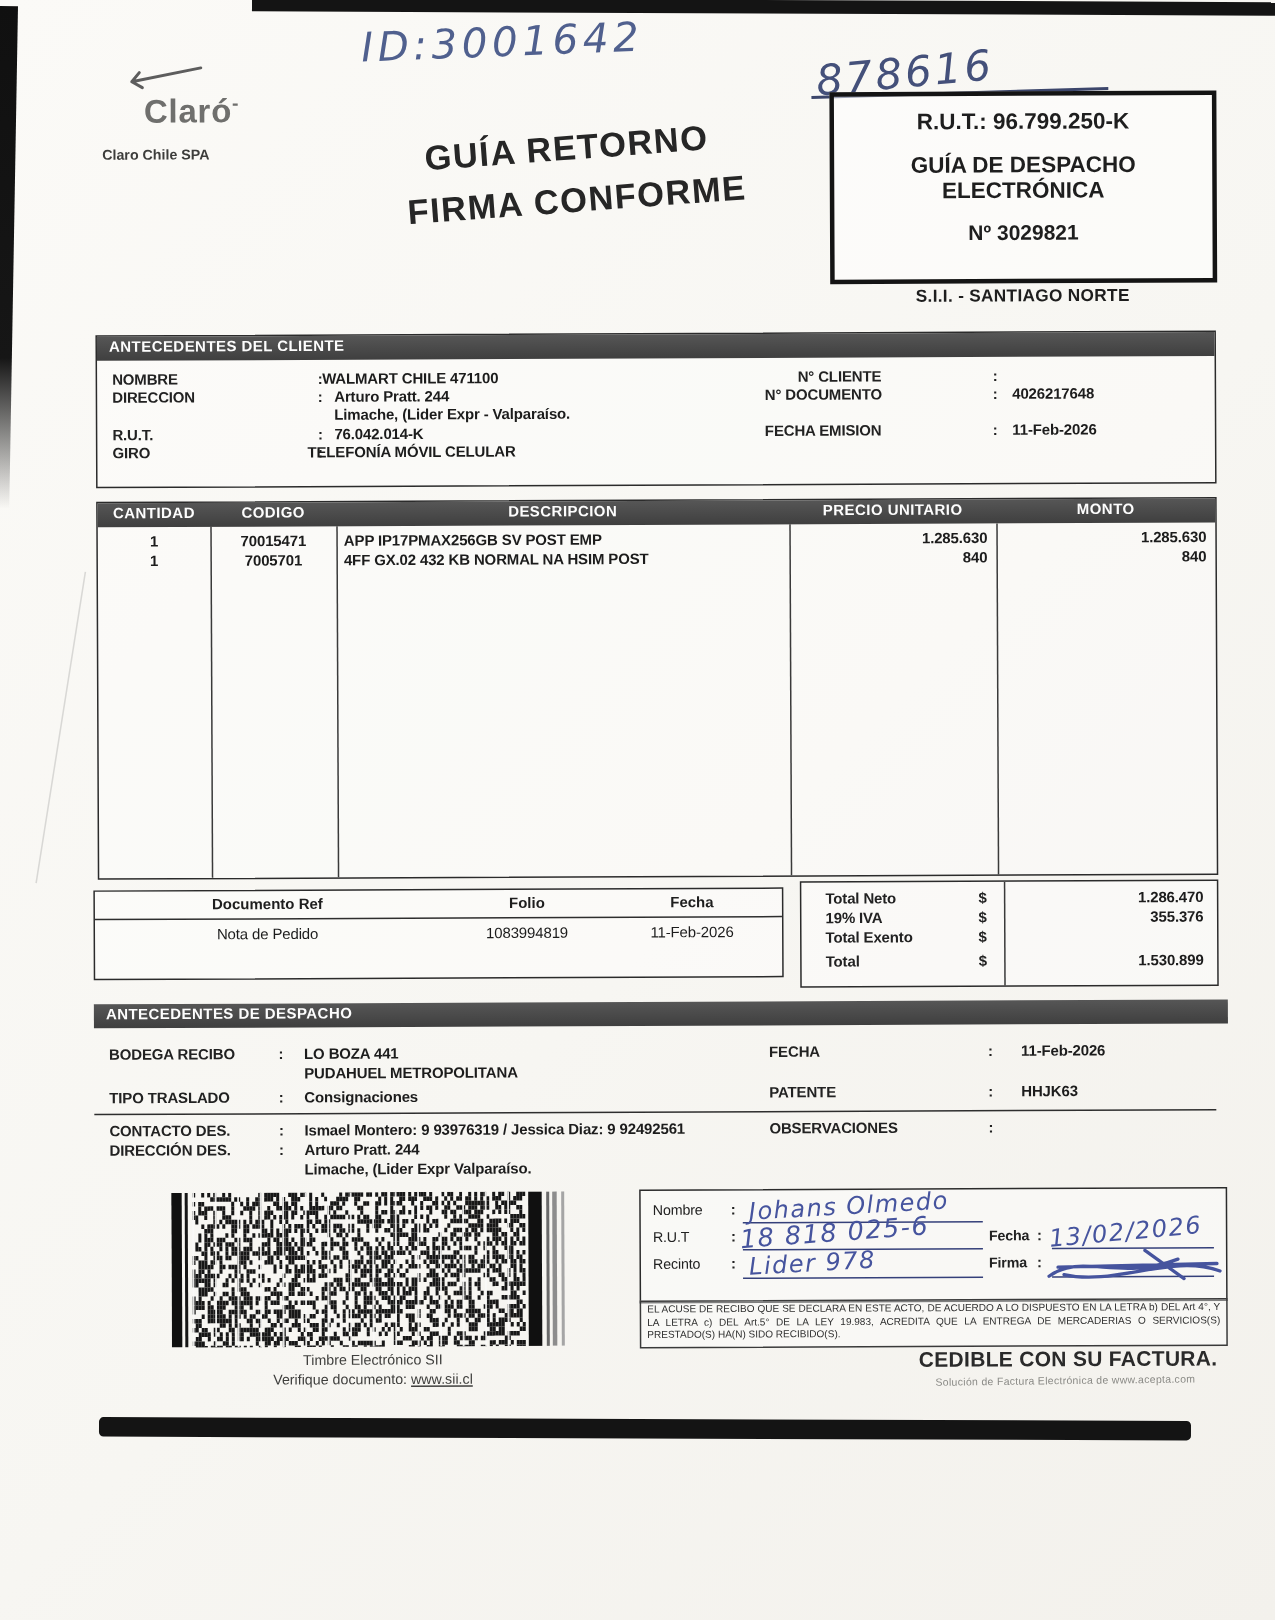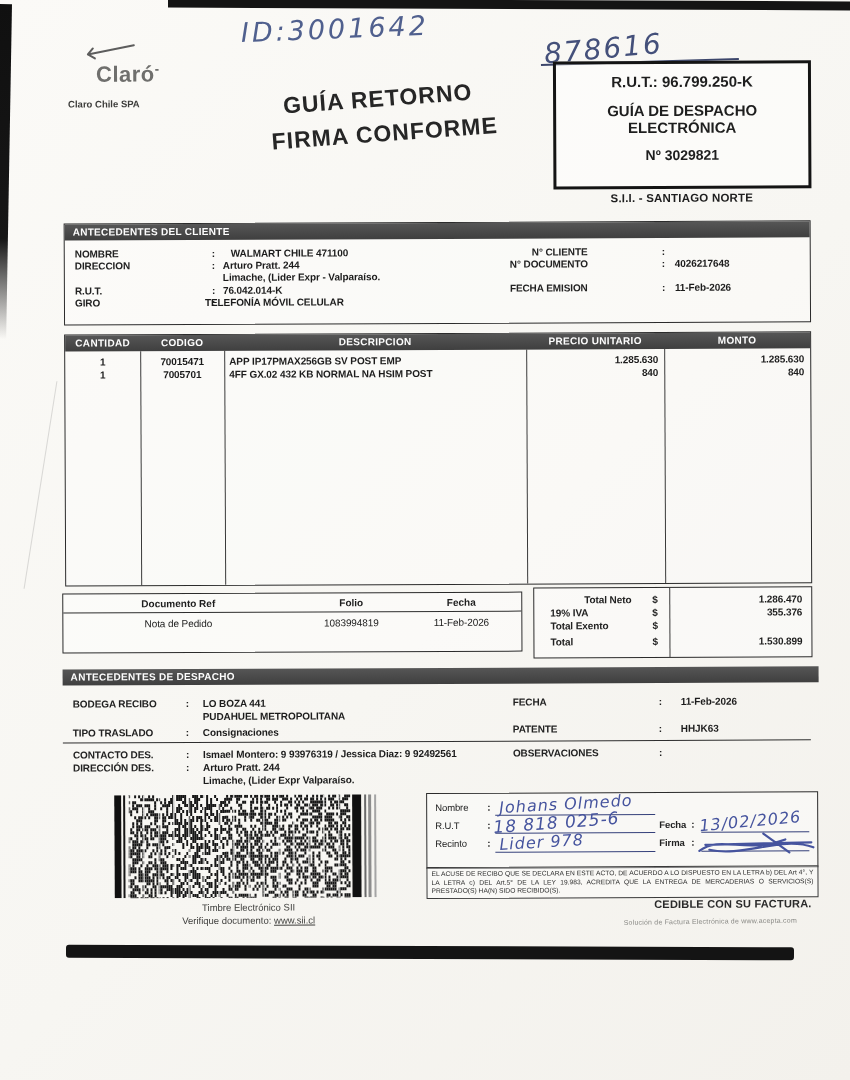--- a/index.html
+++ b/index.html
@@ -62,21 +62,21 @@
       <div class="center b" style="font-size:15px;margin-top:12px;">GUÍA DE DESPACHO</div>
       <div class="center b" style="font-size:15px;">ELECTRÓNICA</div>
       <div class="center b" style="font-size:14px;margin-top:11px;">Nº 3029821</div>
     </div>
     <div class="abs b" style="left:612px;top:193px;font-size:11.5px;letter-spacing:.2px;">S.I.I. - SANTIAGO NORTE</div>
 
     <div class="abs box" style="left:65px;top:222px;width:745px;height:100px;">
       <div class="bar" style="height:16px;">ANTECEDENTES DEL CLIENTE</div>
       <span class="abs lbl" style="left:10px;top:24px;">NOMBRE</span>
       <span class="abs colon" style="left:147px;top:24px;">:</span>
-      <span class="abs val" style="left:166px;top:24px;">WALMART CHILE 471100</span>
+      <span class="abs val" style="left:150px;top:24px;">WALMART CHILE 471100</span>
       <span class="abs lbl" style="left:10px;top:36px;">DIRECCION</span>
       <span class="abs colon" style="left:147px;top:36px;">:</span>
       <span class="abs val" style="left:158px;top:36px;">Arturo Pratt. 244</span>
       <span class="abs val" style="left:158px;top:48px;">Limache, (Lider Expr -  Valparaíso.</span>
       <span class="abs lbl" style="left:10px;top:61px;">R.U.T.</span>
       <span class="abs colon" style="left:147px;top:61px;">:</span>
       <span class="abs val" style="left:158px;top:61px;">76.042.014-K</span>
       <span class="abs lbl" style="left:10px;top:73px;">GIRO</span>
       <span class="abs colon" style="left:147px;top:73px;">:</span>
       <span class="abs val" style="left:140px;top:73px;">TELEFONÍA MÓVIL CELULAR</span>
@@ -126,21 +126,21 @@
       <span class="abs b center" style="left:238px;top:4px;width:100px;font-size:10px;">Folio</span>
       <span class="abs b center" style="left:348px;top:4px;width:100px;font-size:10px;">Fecha</span>
       <div class="hline" style="left:0;top:18px;width:458px;"></div>
       <span class="abs val center" style="left:40px;top:24px;width:150px;font-weight:normal;">Nota de Pedido</span>
       <span class="abs val center" style="left:238px;top:24px;width:100px;font-weight:normal;">1083994819</span>
       <span class="abs val center" style="left:348px;top:24px;width:100px;font-weight:normal;">11-Feb-2026</span>
     </div>
 
     <div class="abs box" style="left:533px;top:588px;width:277px;height:69px;background:rgba(255,255,255,.45);">
       <div class="vline" style="left:135px;top:0;height:69px;"></div>
-      <span class="abs lbl" style="left:16px;top:6px;margin-left:34px;">Total Neto</span>
+      <span class="abs lbl" style="left:16px;top:6px;">Total Neto</span>
       <span class="abs lbl" style="left:118px;top:6px;">$</span>
       <span class="abs val" style="left:140px;top:6px;width:128px;text-align:right;">1.286.470</span>
       <span class="abs lbl" style="left:16px;top:19px;">19% IVA</span>
       <span class="abs lbl" style="left:118px;top:19px;">$</span>
       <span class="abs val" style="left:140px;top:19px;width:128px;text-align:right;">355.376</span>
       <span class="abs lbl" style="left:16px;top:32px;">Total Exento</span>
       <span class="abs lbl" style="left:118px;top:32px;">$</span>
       <span class="abs val" style="left:140px;top:32px;width:128px;text-align:right;"></span>
       <span class="abs lbl" style="left:16px;top:48px;">Total</span>
       <span class="abs lbl" style="left:118px;top:48px;">$</span>
@@ -2160,17 +2160,17 @@
       <span class="abs penblue hw" style="left:72px;top:1px;font-size:16px;transform:rotate(-3deg);">Johans  Olmedo</span>
       <span class="abs penblue hw" style="left:66px;top:19px;font-size:17px;transform:rotate(-4deg);">18 818 025-6</span>
       <span class="abs penblue hw" style="left:72px;top:39px;font-size:16px;transform:rotate(-3deg);">Lider  978</span>
       <span class="abs penblue hw" style="left:272px;top:19px;font-size:16px;transform:rotate(-5deg);">13/02/2026</span>
       <svg class="abs" style="left:266px;top:38px;" width="124" height="26" viewBox="0 0 124 26">
         <path d="M6 20 C 28 4, 52 24, 92 9 M12 14 L118 12 M16 19 C 50 27, 88 5, 120 17 M70 3 L96 22" stroke="#46549e" stroke-width="2.2" fill="none" stroke-linecap="round"></path>
       </svg>
     </div>
 
     <div class="abs fine" style="left:425px;top:867px;width:382px;height:26px;border:1.2px solid #3a3a3a;padding:2px 4px;background:rgba(255,255,255,.4);">EL ACUSE DE RECIBO QUE SE DECLARA EN ESTE ACTO, DE ACUERDO A LO DISPUESTO EN LA LETRA b) DEL Art 4°, Y LA LETRA c) DEL Art.5° DE LA LEY 19.983, ACREDITA QUE LA ENTREGA DE MERCADERIAS O SERVICIOS(S) PRESTADO(S) HA(N) SIDO RECIBIDO(S).</div>
-    <div class="abs b" style="left:600px;top:899px;width:210px;text-align:right;font-size:11px;color:#2a2a2a;letter-spacing:.2px;">CEDIBLE CON SU FACTURA.</div>
+    <div class="abs b" style="left:600px;top:899px;width:210px;text-align:right;font-size:14px;color:#2a2a2a;letter-spacing:.2px;">CEDIBLE CON SU FACTURA.</div>
     <div class="abs tiny" style="left:622px;top:919px;transform:rotate(-0.5deg);">Solución de Factura Electrónica de  www.acepta.com</div>
 
   </div>
 </div>
 
 </body></html>

